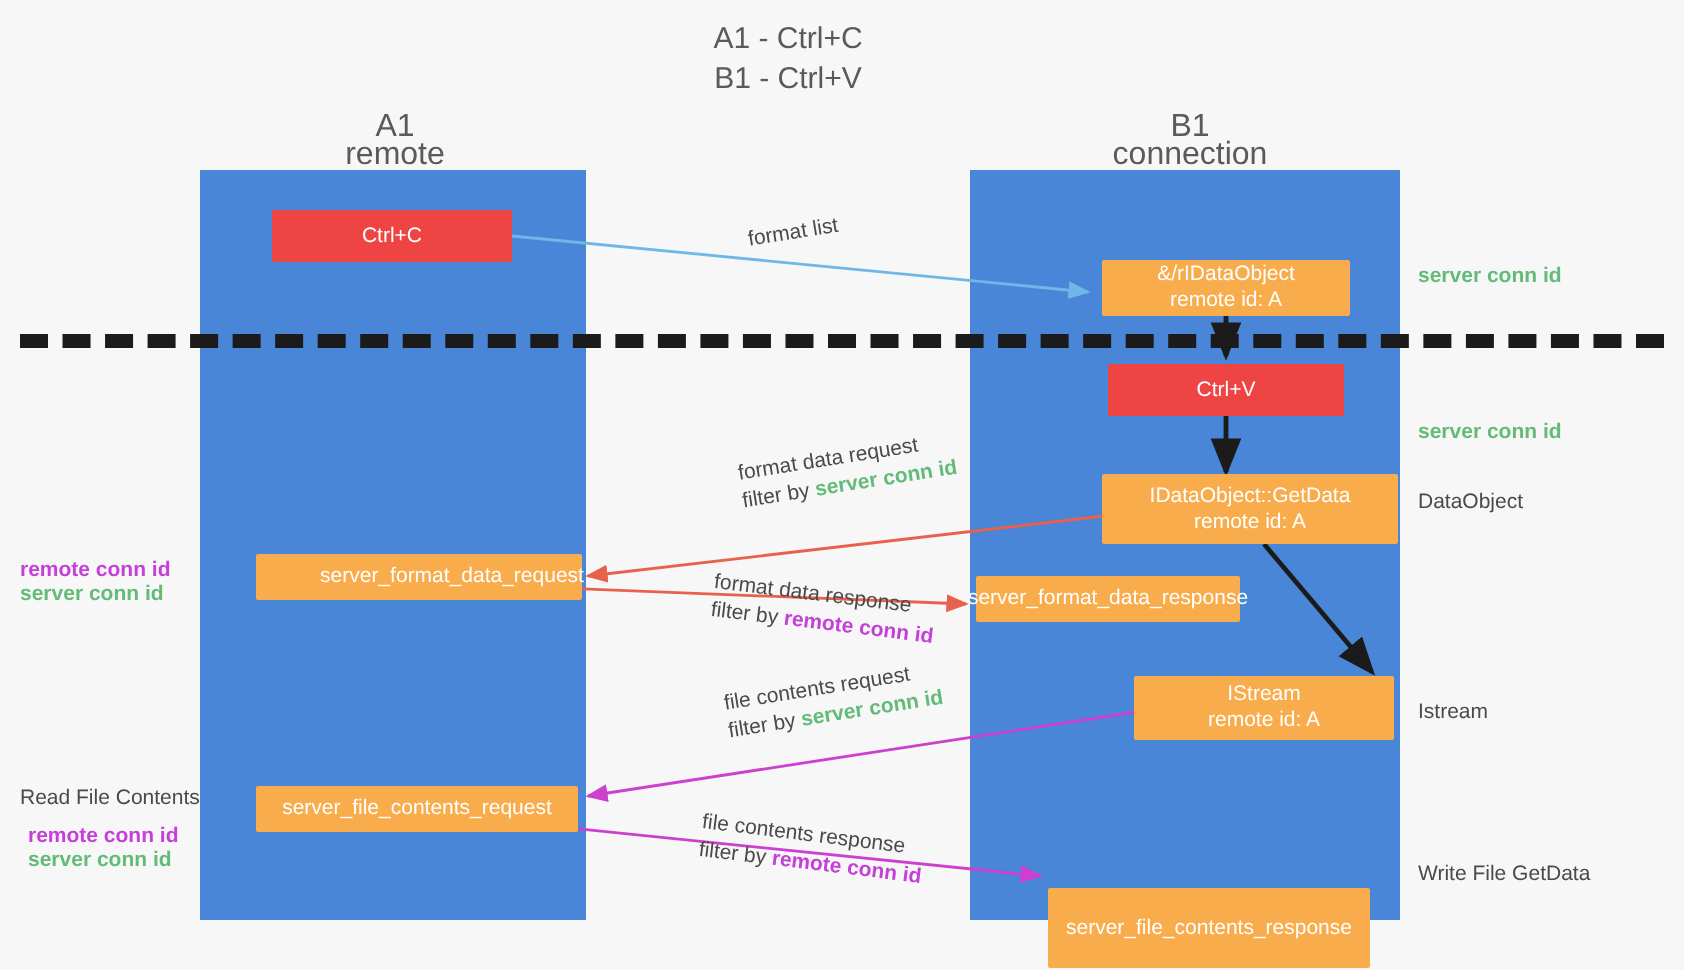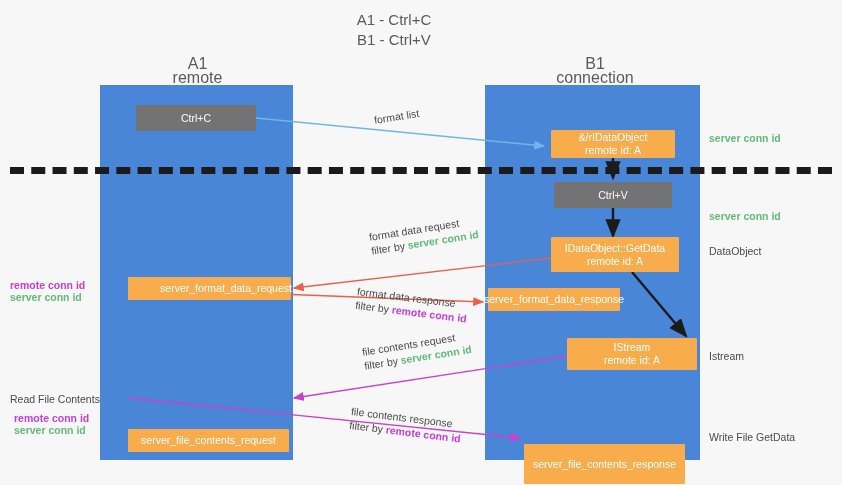--- a/index.html
+++ b/index.html
@@ -52,21 +52,21 @@
     flex-direction: column;
     align-items: center;
     justify-content: center;
     text-align: center;
     color: #ffffff;
     font-size: 10.5px;
     line-height: 13px;
     box-sizing: border-box;
     border-radius: 1px;
   }
-  .node.green { background: #737373; }
+  .node.green { background: #ef4444; }
   .node.orange { background: #f9ac4b; }
 
   .side-label {
     position: absolute;
     font-size: 10.5px;
     line-height: 13px;
     white-space: nowrap;
   }
   .green-text { color: #63bb78; font-weight: bold; }
   .purple-text { color: #c440d8; font-weight: bold; }
@@ -160,39 +160,39 @@
 
   <div class="node orange" style="left:551px; top:130px; width:124px; height:28px;">
     <span>&amp;/rIDataObject</span>
     <span>remote id: A</span>
   </div>
 
   <div class="node green" style="left:554px; top:182px; width:118px; height:26px;">
     <span>Ctrl+V</span>
   </div>
 
-  <div class="node orange" style="left:551px; top:237px; width:128px; height:35px;">
+  <div class="node orange" style="left:551px; top:237px; width:148px; height:35px;">
     <span>IDataObject::GetData</span>
     <span>remote id: A</span>
   </div>
 
   <div class="node orange" style="left:567px; top:338px; width:130px; height:32px;">
     <span>IStream</span>
     <span>remote id: A</span>
   </div>
 
   <div class="node orange" style="left:128px; top:277px; width:163px; height:23px;padding-left:33px;">
     <span>server_format_data_request</span>
   </div>
 
   <div class="node orange" style="left:488px; top:288px; width:132px; height:23px;">
     <span>server_format_data_response</span>
   </div>
 
-  <div class="node orange" style="left:128px; top:393px; width:161px; height:23px;margin-top:36px;">
+  <div class="node orange" style="left:128px; top:393px; width:161px; height:23px;">
     <span>server_file_contents_request</span>
   </div>
 
   <div class="node orange" style="left:524px; top:444px; width:161px; height:40px;">
     <span>server_file_contents_response</span>
   </div>
 
   <div class="edge-label rot-neg" style="left:373px; top:113px;">
     <span>format list</span>
   </div>

